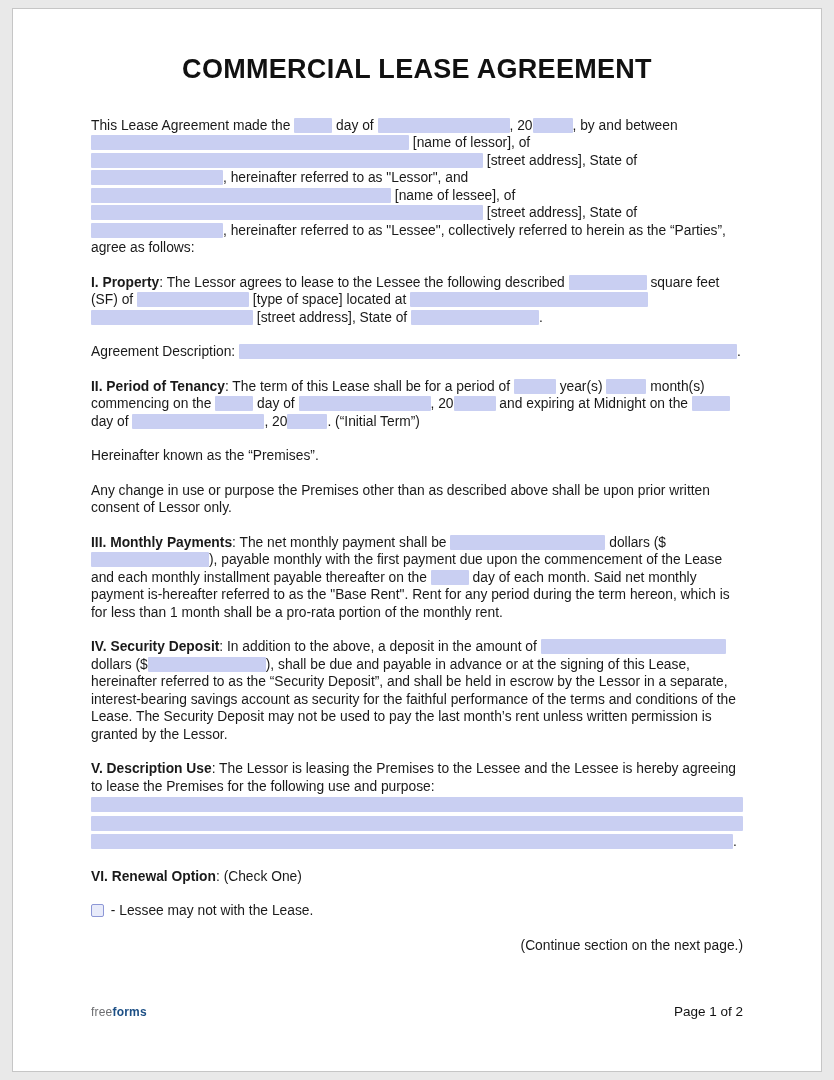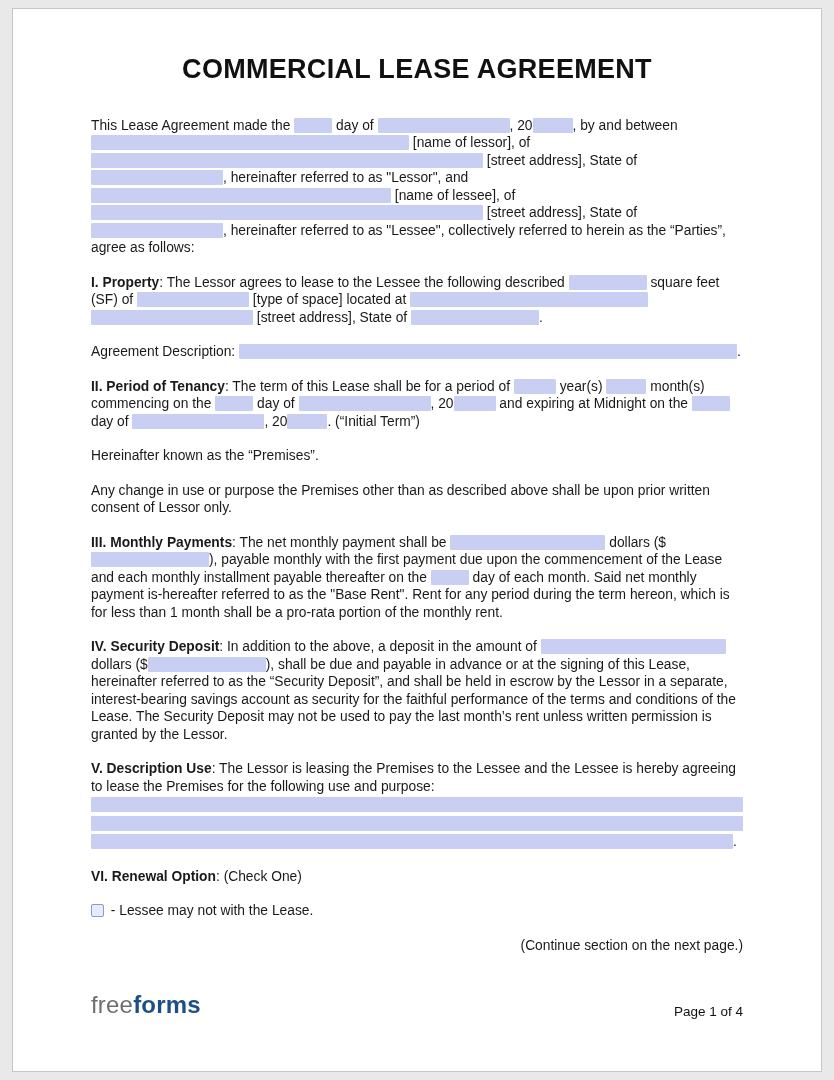--- a/index.html
+++ b/index.html
@@ -64,21 +64,21 @@
   .footer{
     position:absolute;
     left:78px;
     right:78px;
     bottom:52px;
     display:flex;
     justify-content:space-between;
     align-items:flex-end;
   }
   .brand{
-    font-size:24px;
+    font-size:12px;
     letter-spacing:.2px;
   }
   .brand .free{color:var(--brand-gray,#6d6e71);font-weight:normal;}
   .brand .forms{color:var(--brand-blue,#1c4f85);font-weight:bold;}
   .page-num{font-size:13.5px;color:#111;}
 </style>
 </head>
 <body>
 
 <div class="page">
@@ -94,15 +94,15 @@
         <p class="para"><span class="run bold">III. Monthly Payments</span><span class="run">: The net monthly payment shall be </span><span class="field" style="width: 155px;"></span><span class="run"> dollars ($</span><span class="field" style="width: 118px;"></span><span class="run">), payable monthly with the first payment due upon the commencement of the Lease and each monthly installment payable thereafter on the </span><span class="field" style="width: 38px;"></span><span class="run"> day of each month. Said net monthly payment is-hereafter referred to as the "Base Rent". Rent for any period during the term hereon, which is for less than 1 month shall be a pro-rata portion of the monthly rent.</span></p>
         <p class="para"><span class="run bold">IV. Security Deposit</span><span class="run">: In addition to the above, a deposit in the amount of </span><span class="field" style="width: 185px;"></span><span class="run"> dollars ($</span><span class="field" style="width: 118px;"></span><span class="run">), shall be due and payable in advance or at the signing of this Lease, hereinafter referred to as the “Security Deposit”, and shall be held in escrow by the Lessor in a separate, interest-bearing savings account as security for the faithful performance of the terms and conditions of the Lease. The Security Deposit may not be used to pay the last month’s rent unless written permission is granted by the Lessor.</span></p>
         <p class="para"><span class="run bold">V. Description Use</span><span class="run">: The Lessor is leasing the Premises to the Lessee and the Lessee is hereby agreeing to lease the Premises for the following use and purpose:</span><span class="field fieldline"></span><span class="field fieldline"></span><span class="field dotline"></span><span class="run">.</span></p>
         <p class="para"><span class="run bold">VI. Renewal Option</span><span class="run">: (Check One)</span></p>
         <p class="para"><span class="checkbox"></span><span class="run"> - Lessee may not with the Lease.</span></p>
         <p class="para right italic"><span class="run">(Continue section on the next page.)</span></p>
       </div>
   </div>
   <div class="footer">
     <div class="brand"><span class="free">free</span><span class="forms">forms</span></div>
-    <div class="page-num">Page 1 of 4</div>
+    <div class="page-num">Page 1 of 2</div>
   </div>
 </div>
 
 </body></html>

